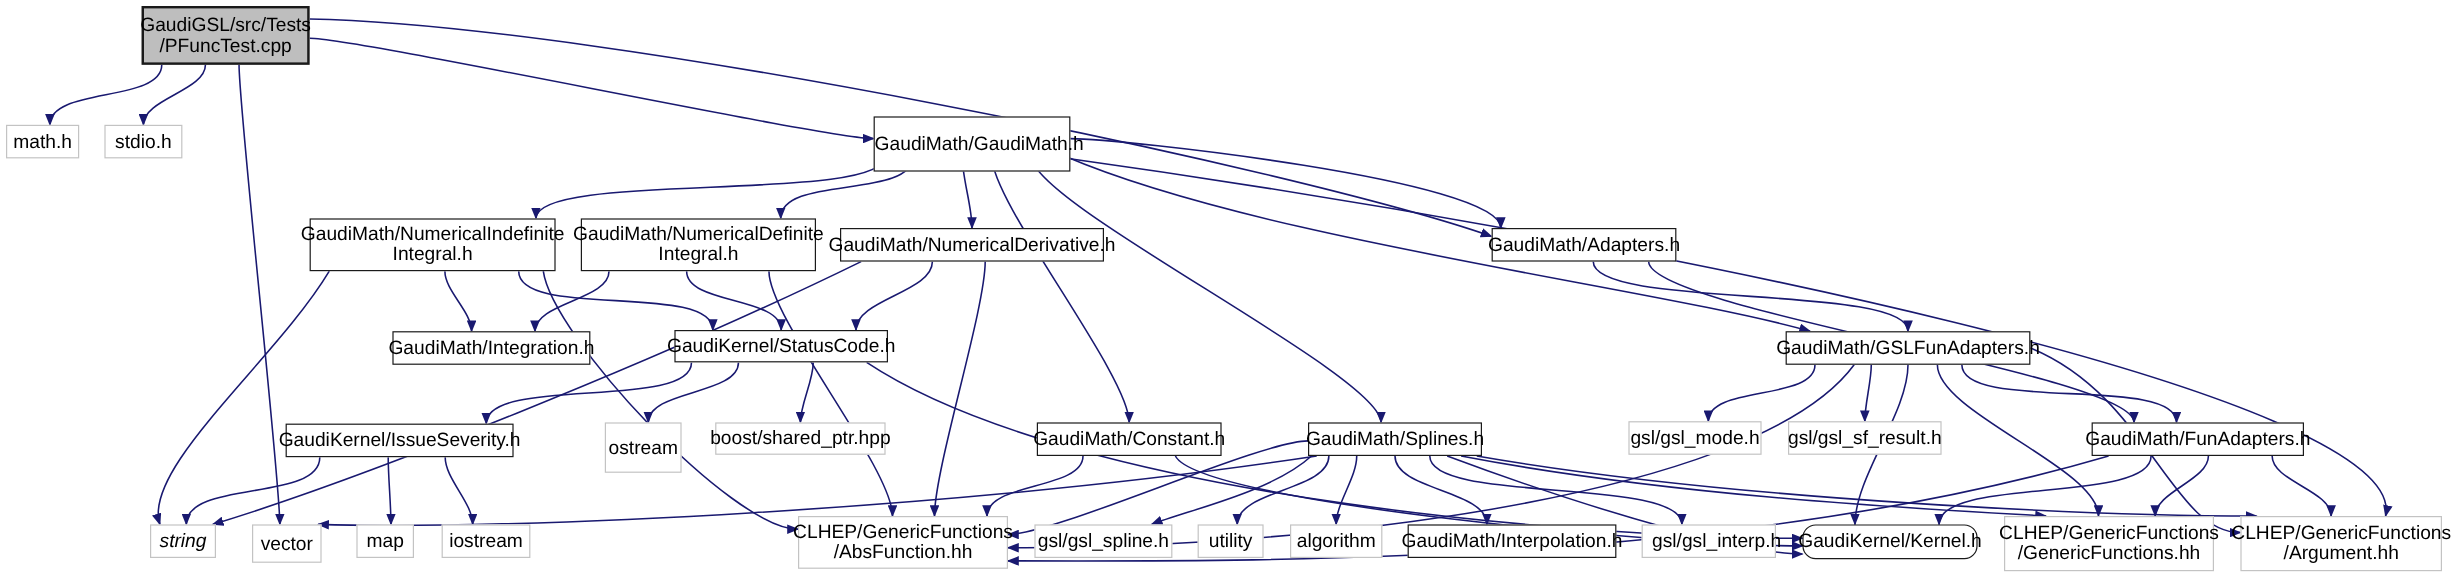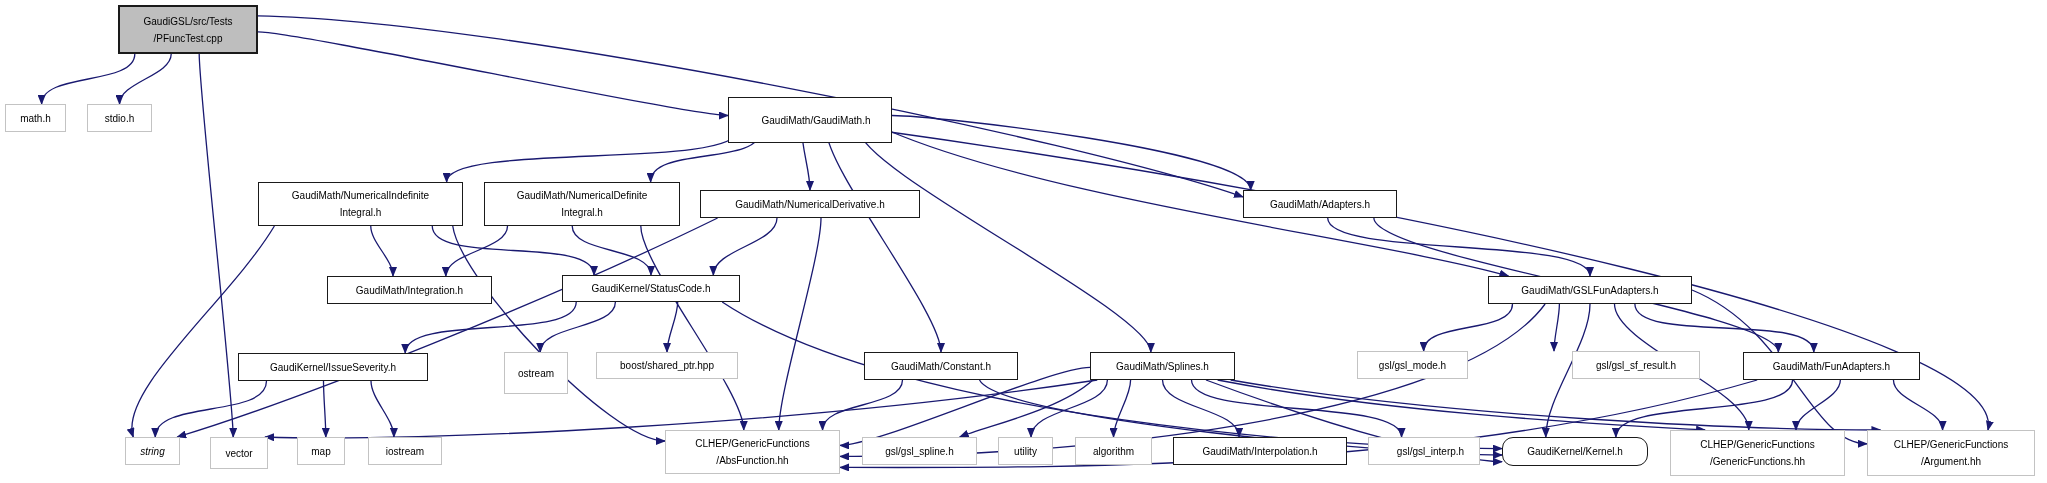--- a/index.html
+++ b/index.html
@@ -12,21 +12,21 @@
   }
   #edge-svg{position:absolute;left:0;top:0;pointer-events:none;}
   .edge{fill:none;stroke:var(--edge-color,#191970);stroke-width:1.3px;}
   .edge-head{fill:var(--edge-color,#191970);}
   .node{
     position:absolute;
     box-sizing:border-box;
     display:flex;align-items:center;justify-content:center;
     text-align:center;
     white-space:pre-line;
-    font-size:10px;line-height:17px;
+    font-size:16px;line-height:17px;
     color:#000;
     background:#ffffff;
     padding:1px 3px;
     z-index:2;
   }
   .node.main{
     background:var(--main-fill,#bebebe);
     border:2px solid var(--dark-border,#1a1a1a);
   }
   .node.int{
@@ -118,21 +118,21 @@
   <div class="node int" style="left: 1243px; top: 190px; width: 154px; height: 28px;">GaudiMath/Adapters.h</div>
   <div class="node int" style="left: 327px; top: 276px; width: 165px; height: 28px;">GaudiMath/Integration.h</div>
   <div class="node int" style="left: 562px; top: 275px; width: 178px; height: 27px;">GaudiKernel/StatusCode.h</div>
   <div class="node int" style="left: 1488px; top: 276px; width: 204px; height: 28px;">GaudiMath/GSLFunAdapters.h</div>
   <div class="node int" style="left: 238px; top: 353px; width: 190px; height: 28px;">GaudiKernel/IssueSeverity.h</div>
   <div class="node ext" style="left: 504px; top: 352px; width: 64px; height: 42px;">ostream</div>
   <div class="node ext" style="left: 596px; top: 352px; width: 142px; height: 27px;">boost/shared_ptr.hpp</div>
   <div class="node int" style="left: 864px; top: 352px; width: 154px; height: 28px;">GaudiMath/Constant.h</div>
   <div class="node int" style="left: 1090px; top: 352px; width: 145px; height: 28px;">GaudiMath/Splines.h</div>
   <div class="node ext" style="left: 1357px; top: 351px; width: 111px; height: 28px;">gsl/gsl_mode.h</div>
-  <div class="node ext" style="left: 1572px; top: 351px; width: 128px; height: 28px;">gsl/gsl_sf_result.h</div>
+  <div class="node ext" style="left: 1490px; top: 351px; width: 128px; height: 28px;">gsl/gsl_sf_result.h</div>
   <div class="node int" style="left: 1743px; top: 352px; width: 177px; height: 28px;">GaudiMath/FunAdapters.h</div>
   <div class="node ext" style="left: 125px; top: 437px; width: 55px; height: 28px; font-style: italic;">string</div>
   <div class="node ext" style="left: 210px; top: 437px; width: 58px; height: 32px;">vector</div>
   <div class="node ext" style="left: 297px; top: 437px; width: 48px; height: 28px;">map</div>
   <div class="node ext" style="left: 368px; top: 437px; width: 74px; height: 28px;">iostream</div>
   <div class="node ext" style="left: 665px; top: 430px; width: 175px; height: 44px;">CLHEP/GenericFunctions
 /AbsFunction.hh</div>
   <div class="node ext" style="left: 862px; top: 437px; width: 115px; height: 28px;">gsl/gsl_spline.h</div>
   <div class="node ext" style="left: 998px; top: 437px; width: 55px; height: 28px;">utility</div>
   <div class="node ext" style="left: 1075px; top: 437px; width: 77px; height: 28px;">algorithm</div>

